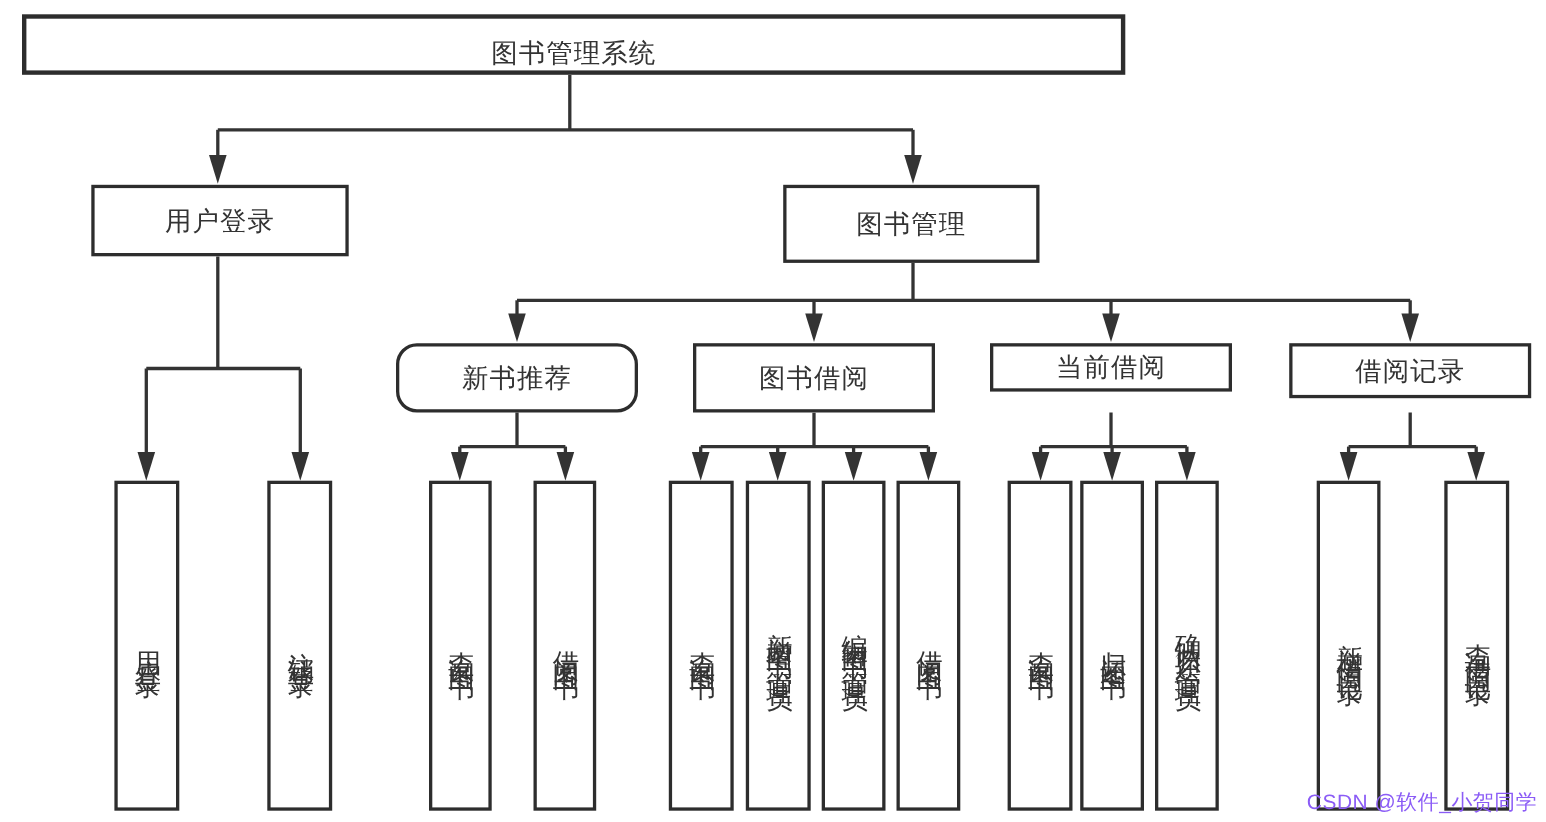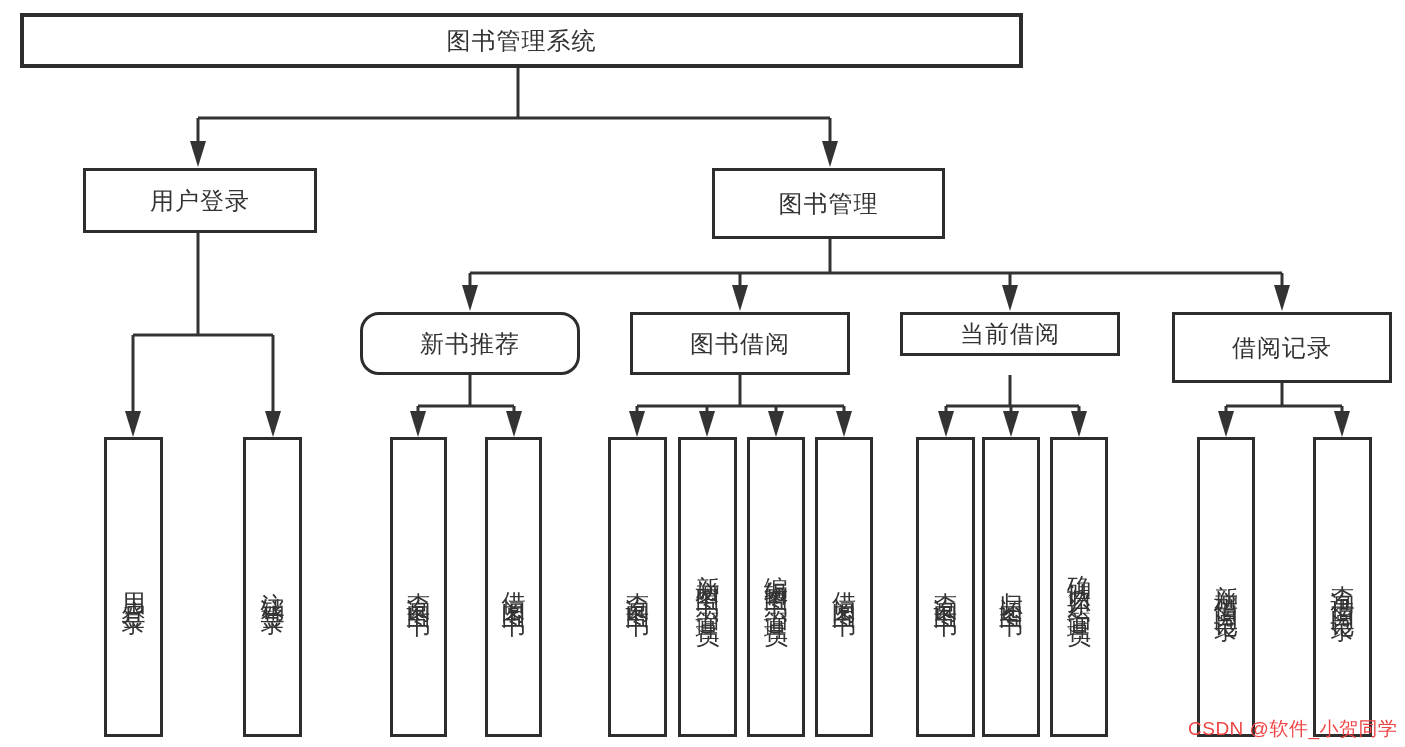--- a/index.html
+++ b/index.html
@@ -28,40 +28,41 @@
     box-sizing: border-box;
     background: #ffffff;
     border: 3px solid #2d2d2d;
     display: flex;
     align-items: center;
     justify-content: center;
     color: #333333;
   }
   .node.root {
     border-width: 4px;
+    align-items: flex-end;
   }
   .node.h span {
     font-size: 24px;
     letter-spacing: 1px;
     white-space: nowrap;
   }
   .node.v span {
     writing-mode: vertical-rl;
     text-orientation: mixed;
     font-size: 24px;
     letter-spacing: 7px;
     line-height: 1;
     white-space: nowrap;
   }
   .watermark {
     position: absolute;
     left: 1188px;
     top: 716px;
     font-size: 19px;
-    color: #ef4444;
+    color: #8b5cf6;
     letter-spacing: 0.5px;
     white-space: nowrap;
     z-index: 10;
   }
 </style>
 </head>
 <body>
 
 <div class="canvas">
   <svg id="connectors" viewBox="0 0 1405 747">
@@ -130,21 +131,21 @@
       </div>
       <div class="node h" style="left: 360px; top: 312px; width: 220px; height: 63px; border-radius: 19px;">
         <span>新书推荐</span>
       </div>
       <div class="node h" style="left: 630px; top: 312px; width: 220px; height: 63px;">
         <span>图书借阅</span>
       </div>
       <div class="node h" style="left: 900px; top: 312px; width: 220px; height: 44px;">
         <span>当前借阅</span>
       </div>
-      <div class="node h" style="left: 1172px; top: 312px; width: 220px; height: 71px;">
+      <div class="node h" style="left: 1172px; top: 312px; width: 220px; height: 50px;">
         <span>借阅记录</span>
       </div>
       <div class="node v" style="left: 104px; top: 437px; width: 59px; height: 300px;">
         <span>用户登录</span>
       </div>
       <div class="node v" style="left: 243px; top: 437px; width: 59px; height: 300px;">
         <span>注销登录</span>
       </div>
       <div class="node v" style="left: 390px; top: 437px; width: 57px; height: 300px;">
         <span>查询图书</span>

